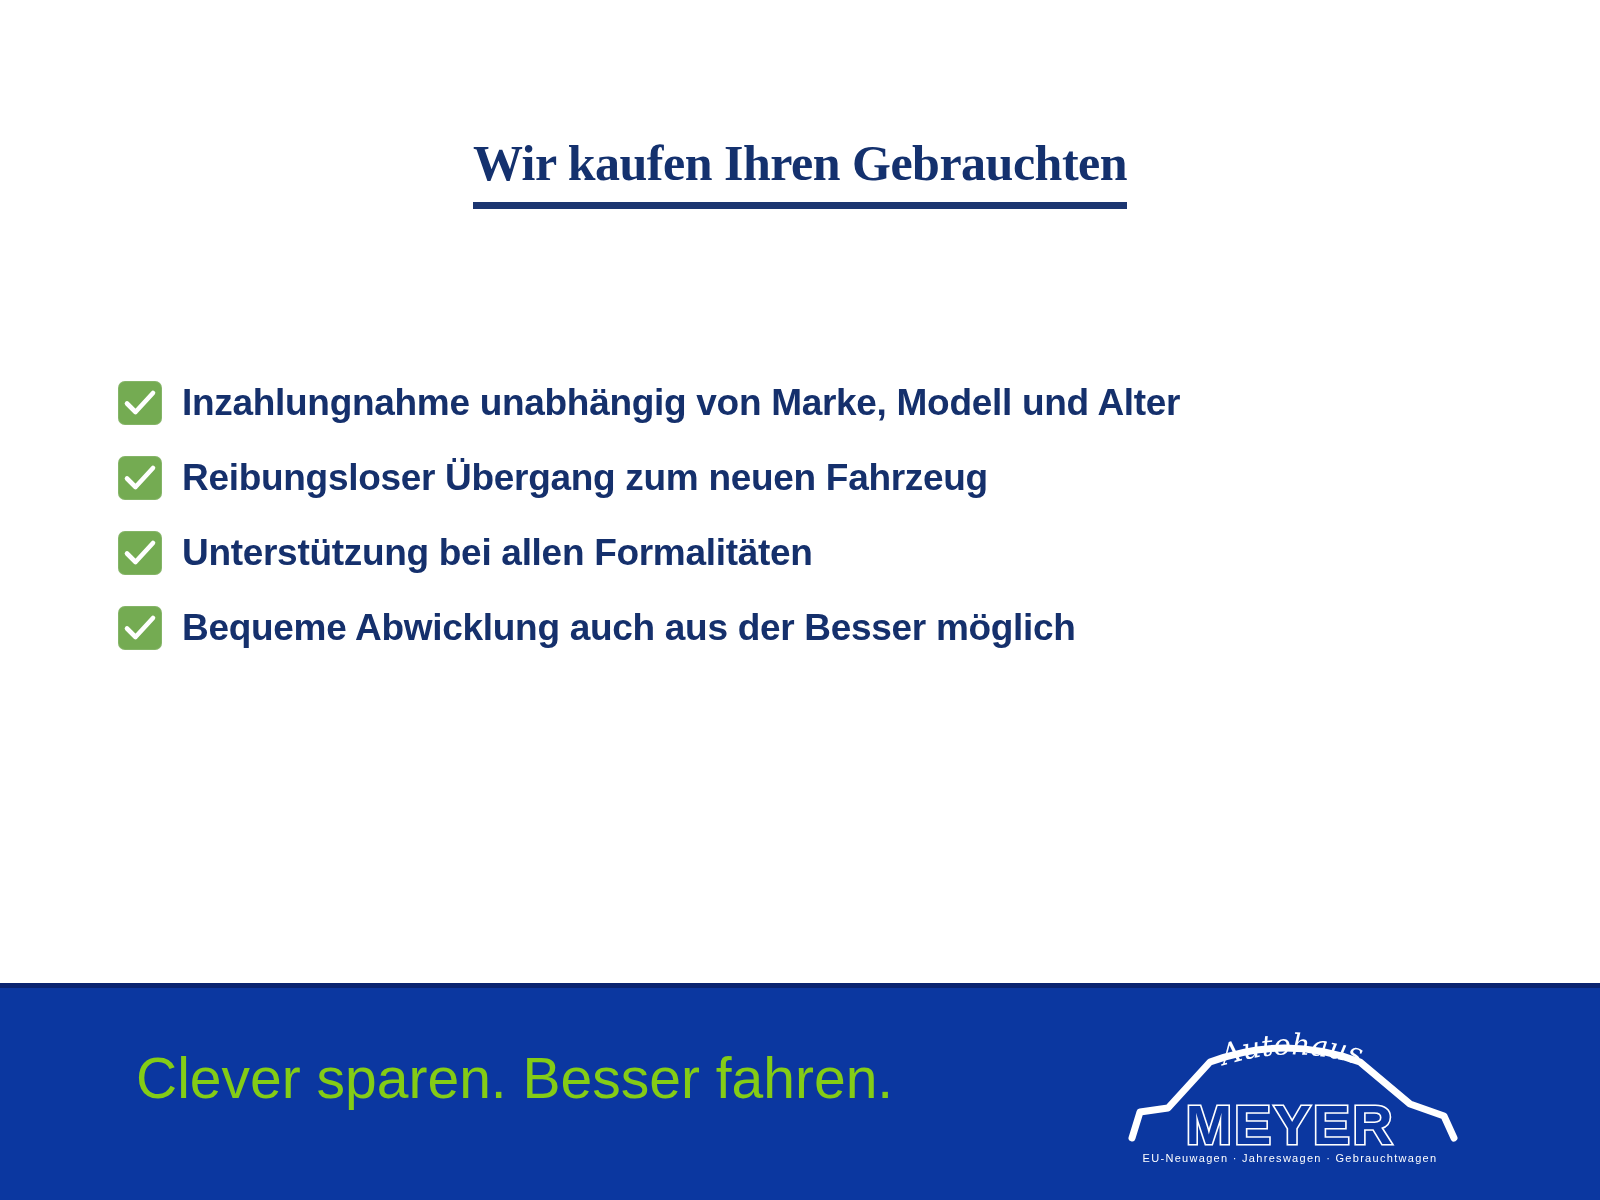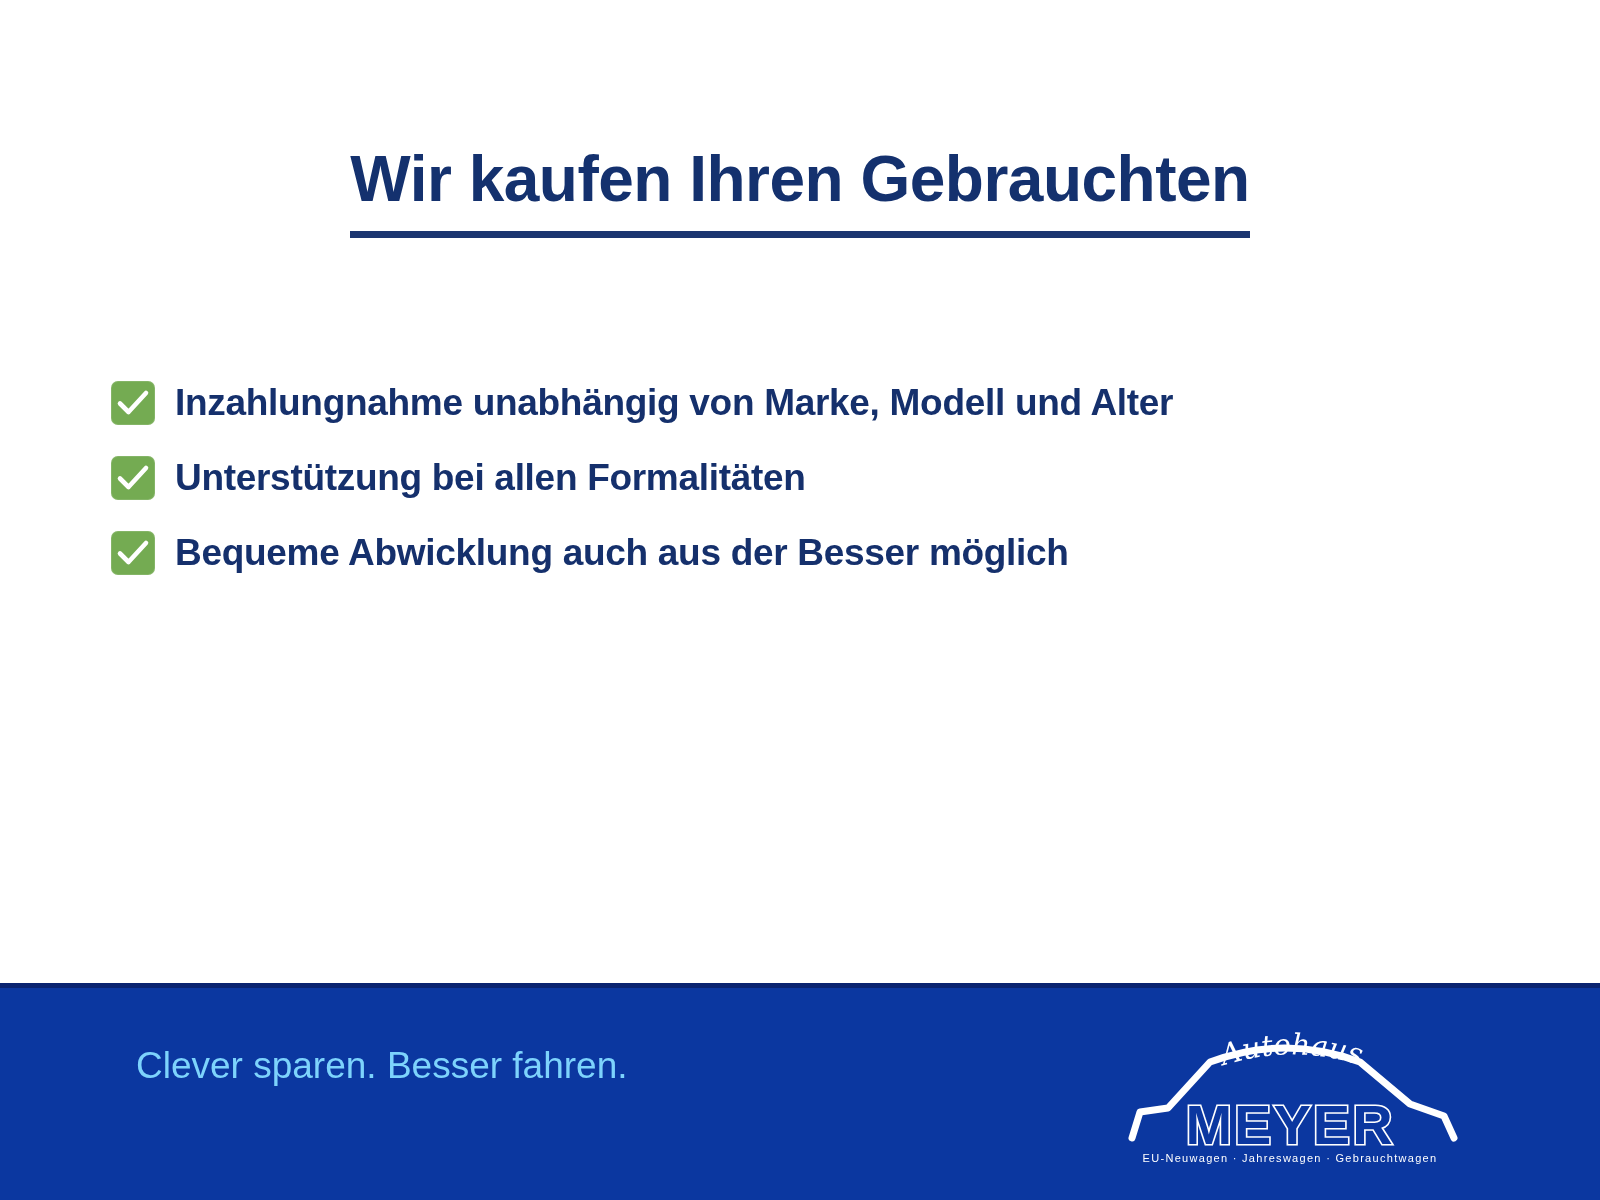--- a/index.html
+++ b/index.html
@@ -27,47 +27,47 @@
   
   .title-wrap {
     position: absolute;
     left: 0;
     top: 104px;
     width: 1600px;
     text-align: center;
   }
   .title {
     display: inline-block;
-    font-size: 64px;
+    font-size: 50px;
     font-weight: bold;
     line-height: 1.0;
     letter-spacing: -0.5px;
     color: #14316e;
-    font-family: Liberation Sans, sans-serif;
-    padding-bottom: 20px;
+    font-family: Liberation Serif, serif;
+    padding-bottom: 14px;
     border-bottom: 7px solid #1b3570;
     white-space: nowrap;
   }
 
   
   .subtitle {
     position: absolute;
     left: 120px;
     top: 300px;
     font-size: 37px;
     font-weight: bold;
     color: #1a3a74;
     letter-spacing: -0.2px;
     white-space: nowrap;
   }
 
   
   .benefits {
     position: absolute;
-    left: 111px;
+    left: 118px;
     top: 372px;
     width: 1400px;
     list-style: none;
     margin: 0;
     padding: 0;
   }
   .benefit-item {
     display: flex;
     align-items: center;
     height: 62px;
@@ -108,22 +108,22 @@
     width: 1600px;
     height: 217px;
     background: #0b37a0;
     border-top: 5px solid #0a2470;
     box-sizing: border-box;
   }
   .footer-slogan {
     position: absolute;
     left: 136px;
     top: 57px;
-    font-size: 37px;
-    color: #7dd3fc;
+    font-size: 57px;
+    color: #84cc16;
     letter-spacing: 0px;
     white-space: nowrap;
     font-weight: normal;
   }
 
   
   .logo {
     position: absolute;
     right: 130px;
     top: 12px;
@@ -173,20 +173,28 @@
     <li class="benefit-item">
       <span class="check-box">
         <svg viewBox="0 0 34 34" aria-hidden="true">
           <path d="M4 17.5 L12.5 26 L30 7" fill="none" stroke="#ffffff" stroke-width="4.6" stroke-linecap="round" stroke-linejoin="round"></path>
         </svg>
       </span>
       <span class="benefit-text">Inzahlungnahme unabhängig von Marke, Modell und Alter</span>
     </li>
 
 
+    <li class="benefit-item">
+      <span class="check-box">
+        <svg viewBox="0 0 34 34" aria-hidden="true">
+          <path d="M4 17.5 L12.5 26 L30 7" fill="none" stroke="#ffffff" stroke-width="4.6" stroke-linecap="round" stroke-linejoin="round"></path>
+        </svg>
+      </span>
+      <span class="benefit-text">Reibungsloser Übergang zum neuen Fahrzeug</span>
+    </li>
 
     <li class="benefit-item">
       <span class="check-box">
         <svg viewBox="0 0 34 34" aria-hidden="true">
           <path d="M4 17.5 L12.5 26 L30 7" fill="none" stroke="#ffffff" stroke-width="4.6" stroke-linecap="round" stroke-linejoin="round"></path>
         </svg>
       </span>
       <span class="benefit-text">Unterstützung bei allen Formalitäten</span>
     </li>
 

